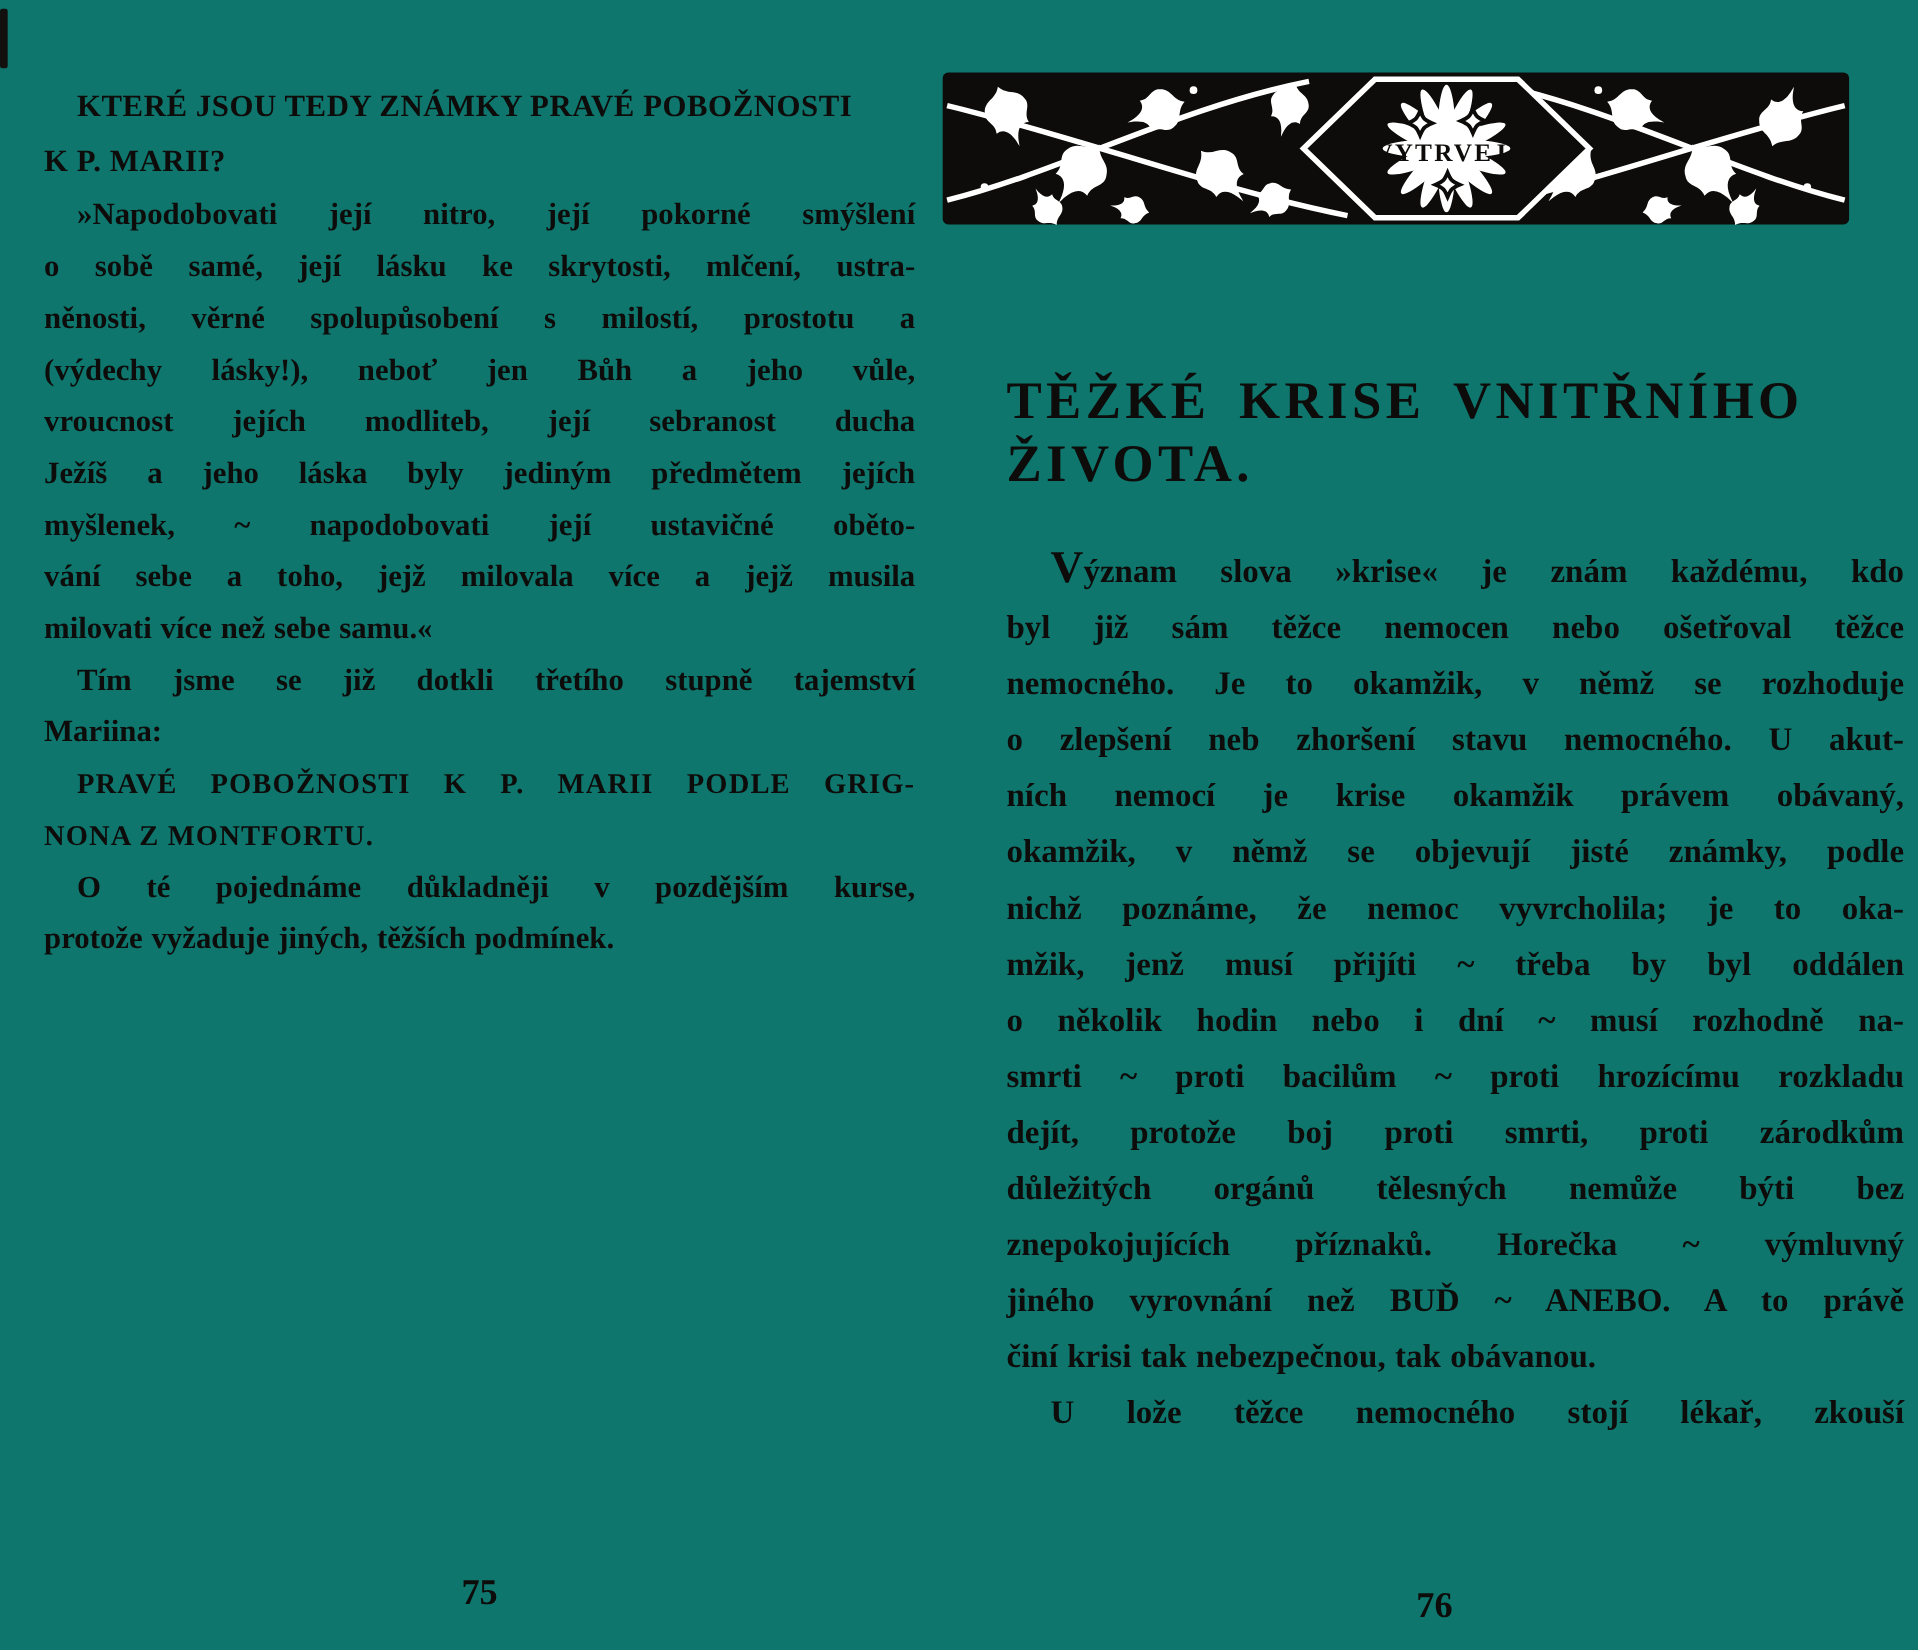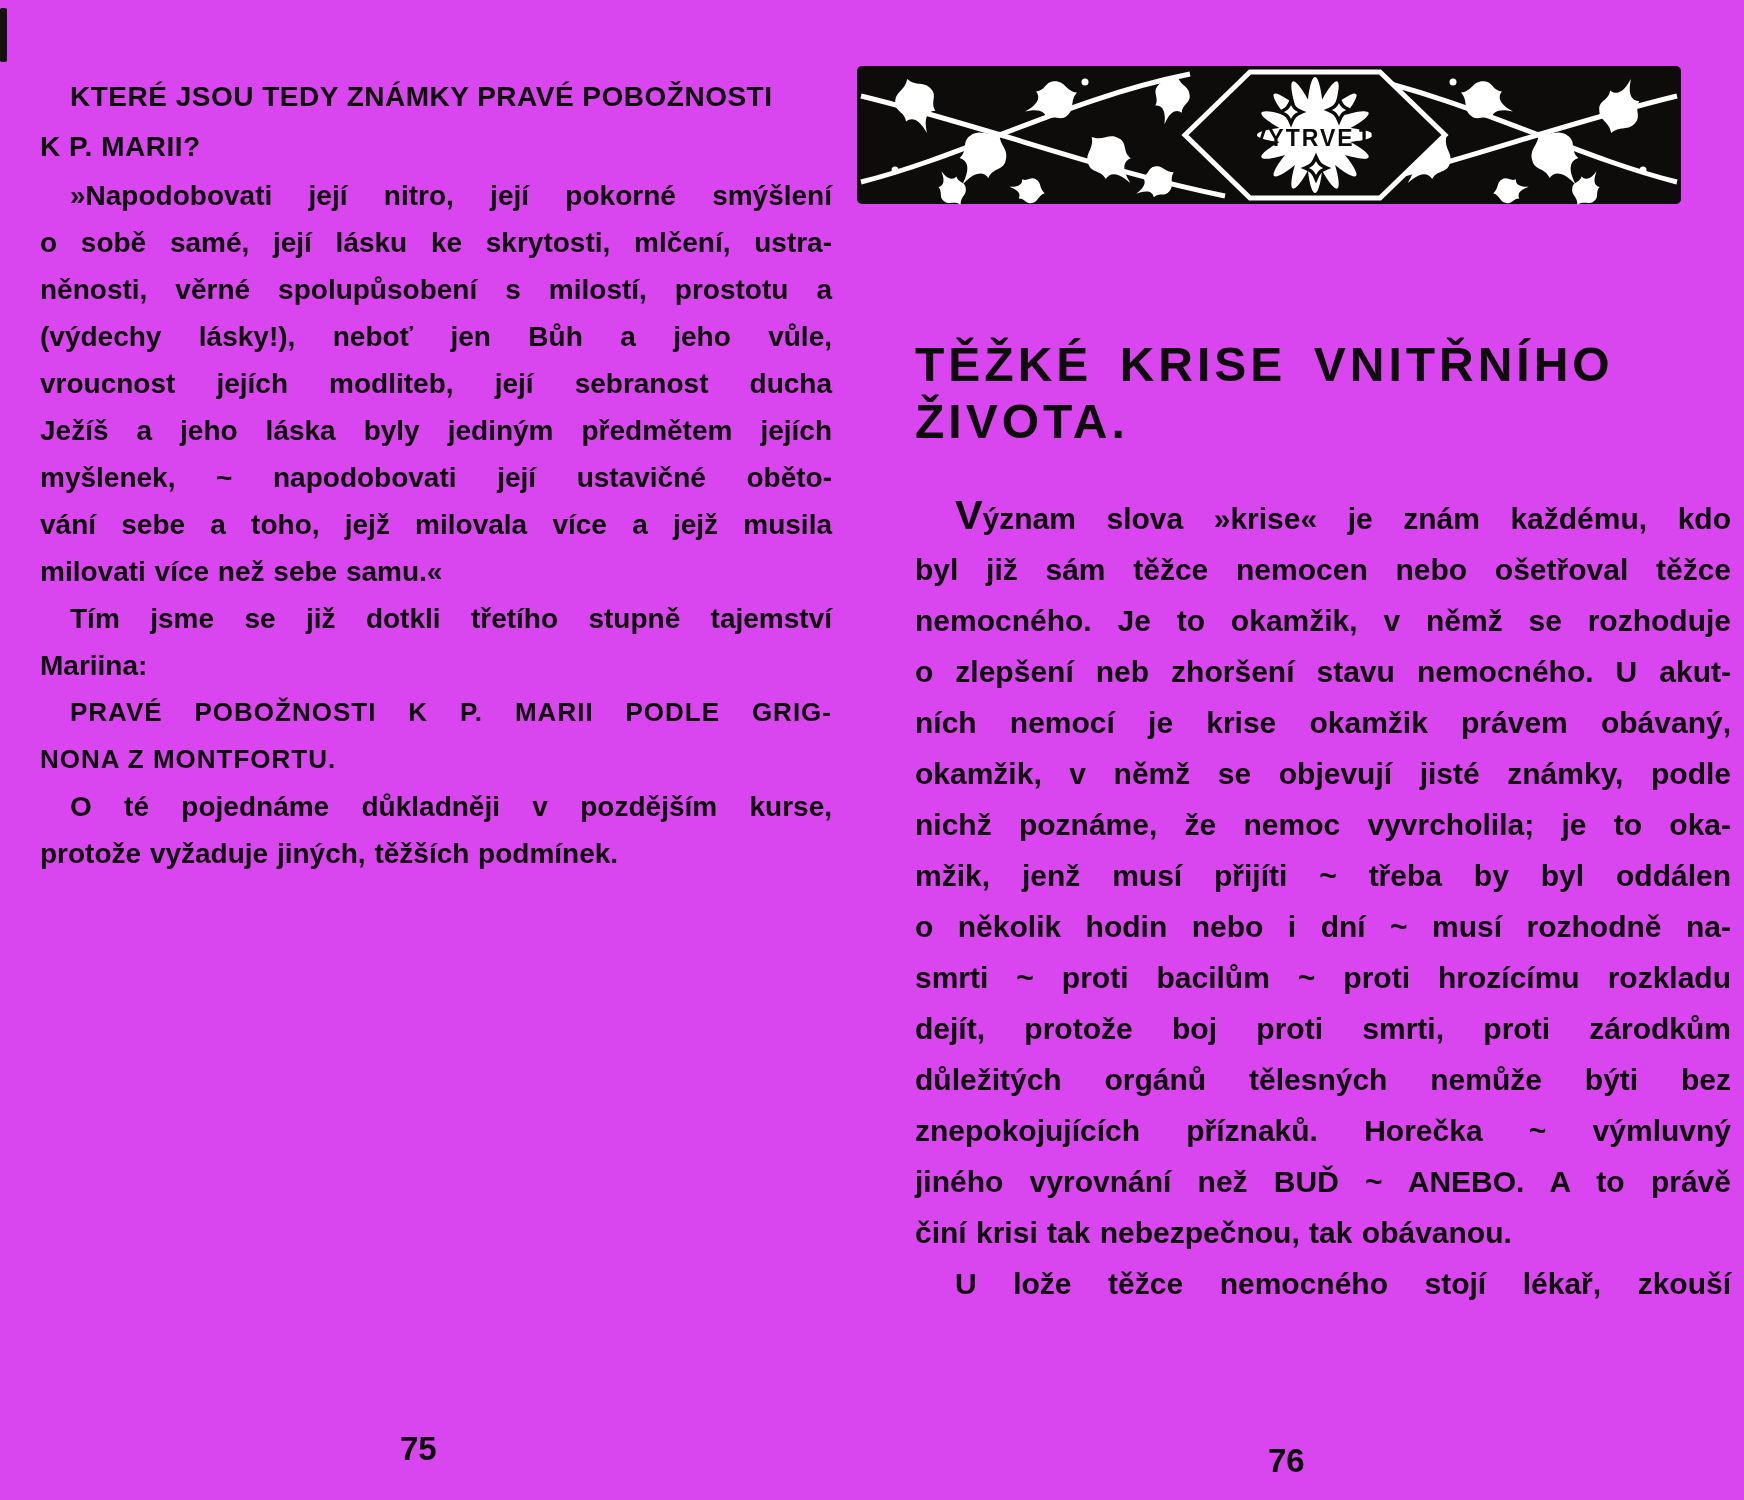--- a/index.html
+++ b/index.html
@@ -1,19 +1,19 @@
 <!DOCTYPE html>
 <html><head>
 <meta charset="utf-8">
 <style>
   html,body { margin:0; padding:0; background:#ffffff; }
   .canvas {
     position:relative; width:1744px; height:1500px;
-    background:#d946ef; overflow:hidden;
-    font-family:Liberation Sans, sans-serif;
+    background:#0f766e; overflow:hidden;
+    font-family:Liberation Serif, serif;
     color:#0d0c0a;
   }
   .edge-mark {
     position:absolute; left:0; top:8px; width:7px; height:54px;
     background:#121110; border-radius:2px;
   }
   
   .ln { text-align:justify; font-weight:700; white-space:normal; }
   .ln.j { text-align-last:justify; }
   .indent   { text-indent:30px; }
@@ -28,21 +28,21 @@
   
   .ornament { position:absolute; left:855px; top:60px; width:828px; height:150px; }
   .title-block { position:absolute; left:915px; top:336px; width:816px; }
   .tl { font-size:48px; line-height:57px; letter-spacing:4px; word-spacing:10px;
         font-weight:700; text-align:left; }
   .right-col { position:absolute; left:915px; top:490px; width:816px; }
   .rb { font-size:30px; line-height:51px; word-spacing:1px; }
   .initial::first-letter { font-size:1.38em; }
 
   
-  .pagenum { position:absolute; width:72px; text-align:left;
+  .pagenum { position:absolute; width:72px; text-align:center;
              font-size:33px; font-weight:700; }
   .pagenum.p75 { left:400px; top:1430px; }
   .pagenum.p76 { left:1268px; top:1426px;margin-top:16px; }
 </style>
 </head>
 <body>
 
 <div class="canvas">
 
   <div class="edge-mark"></div>

